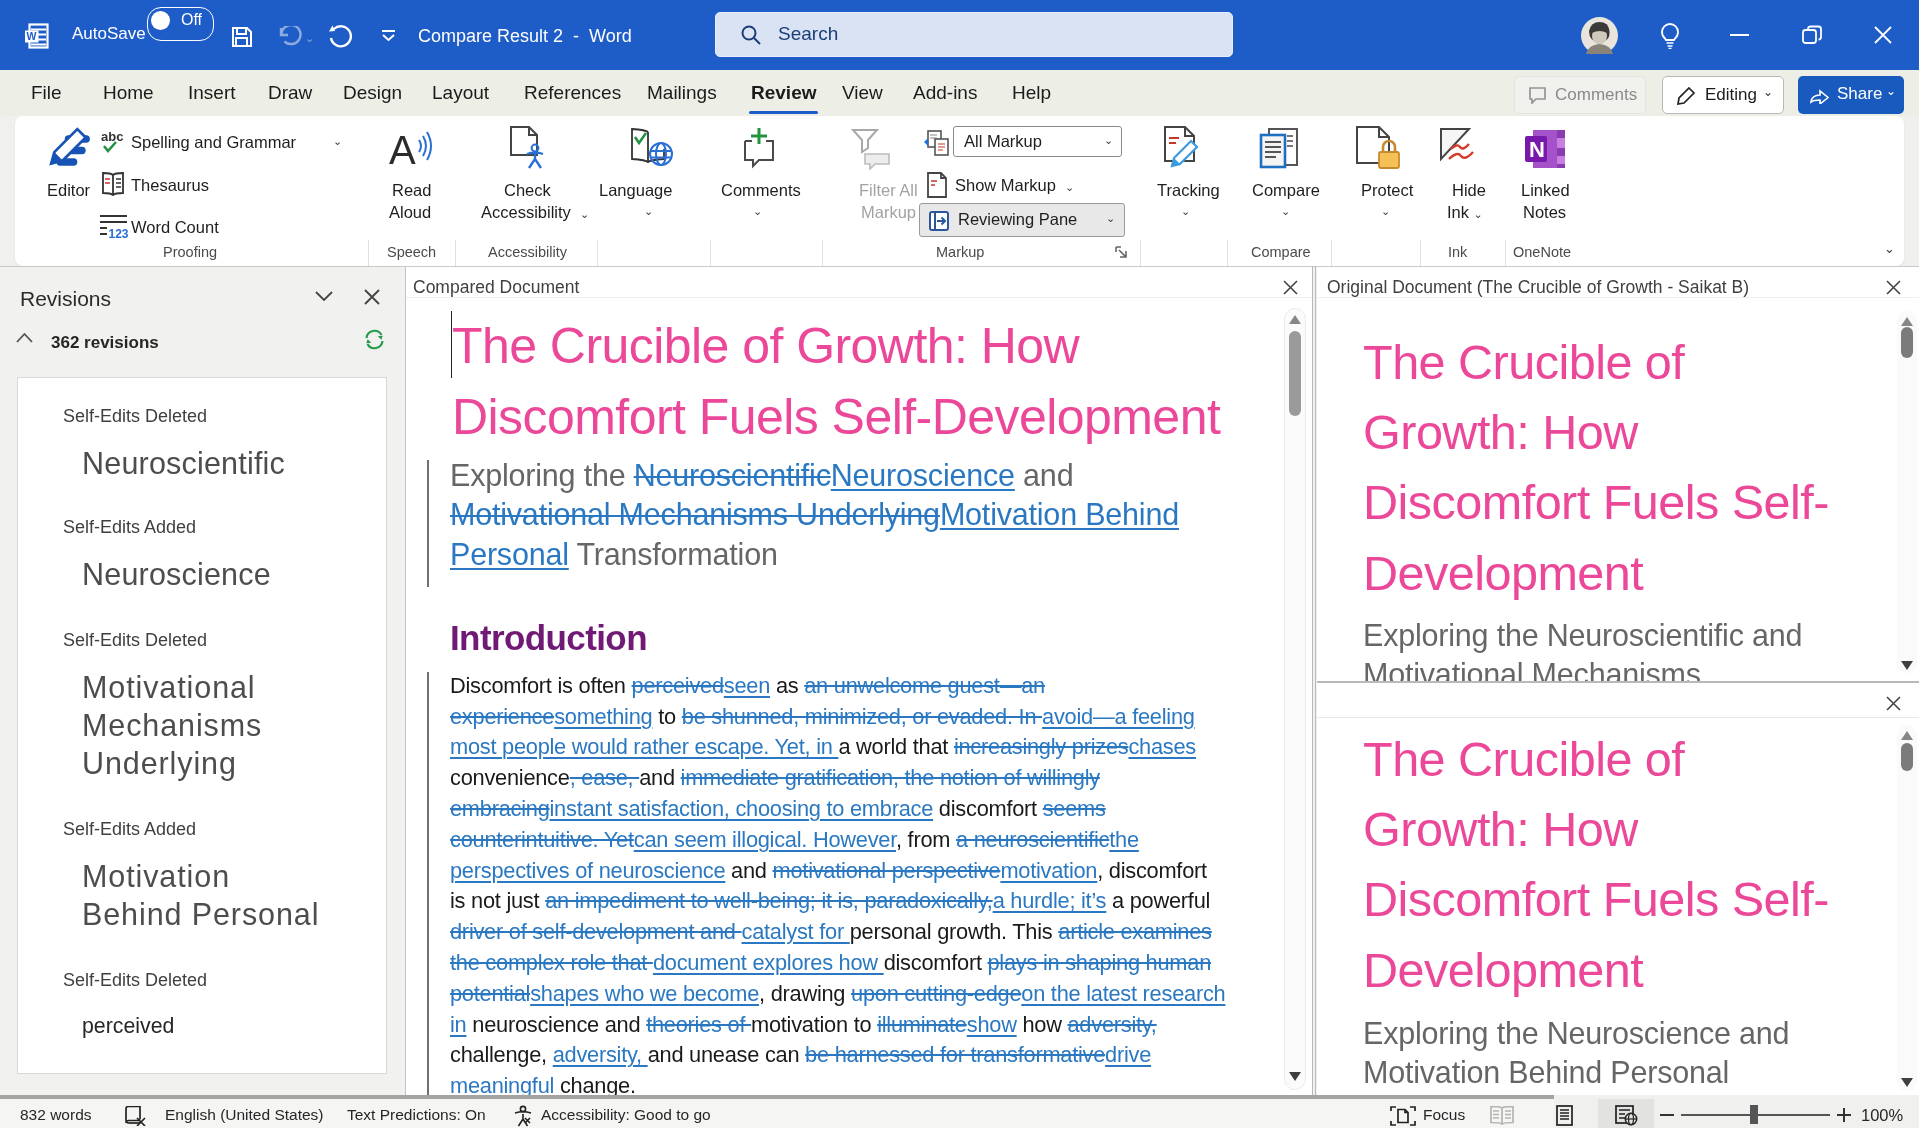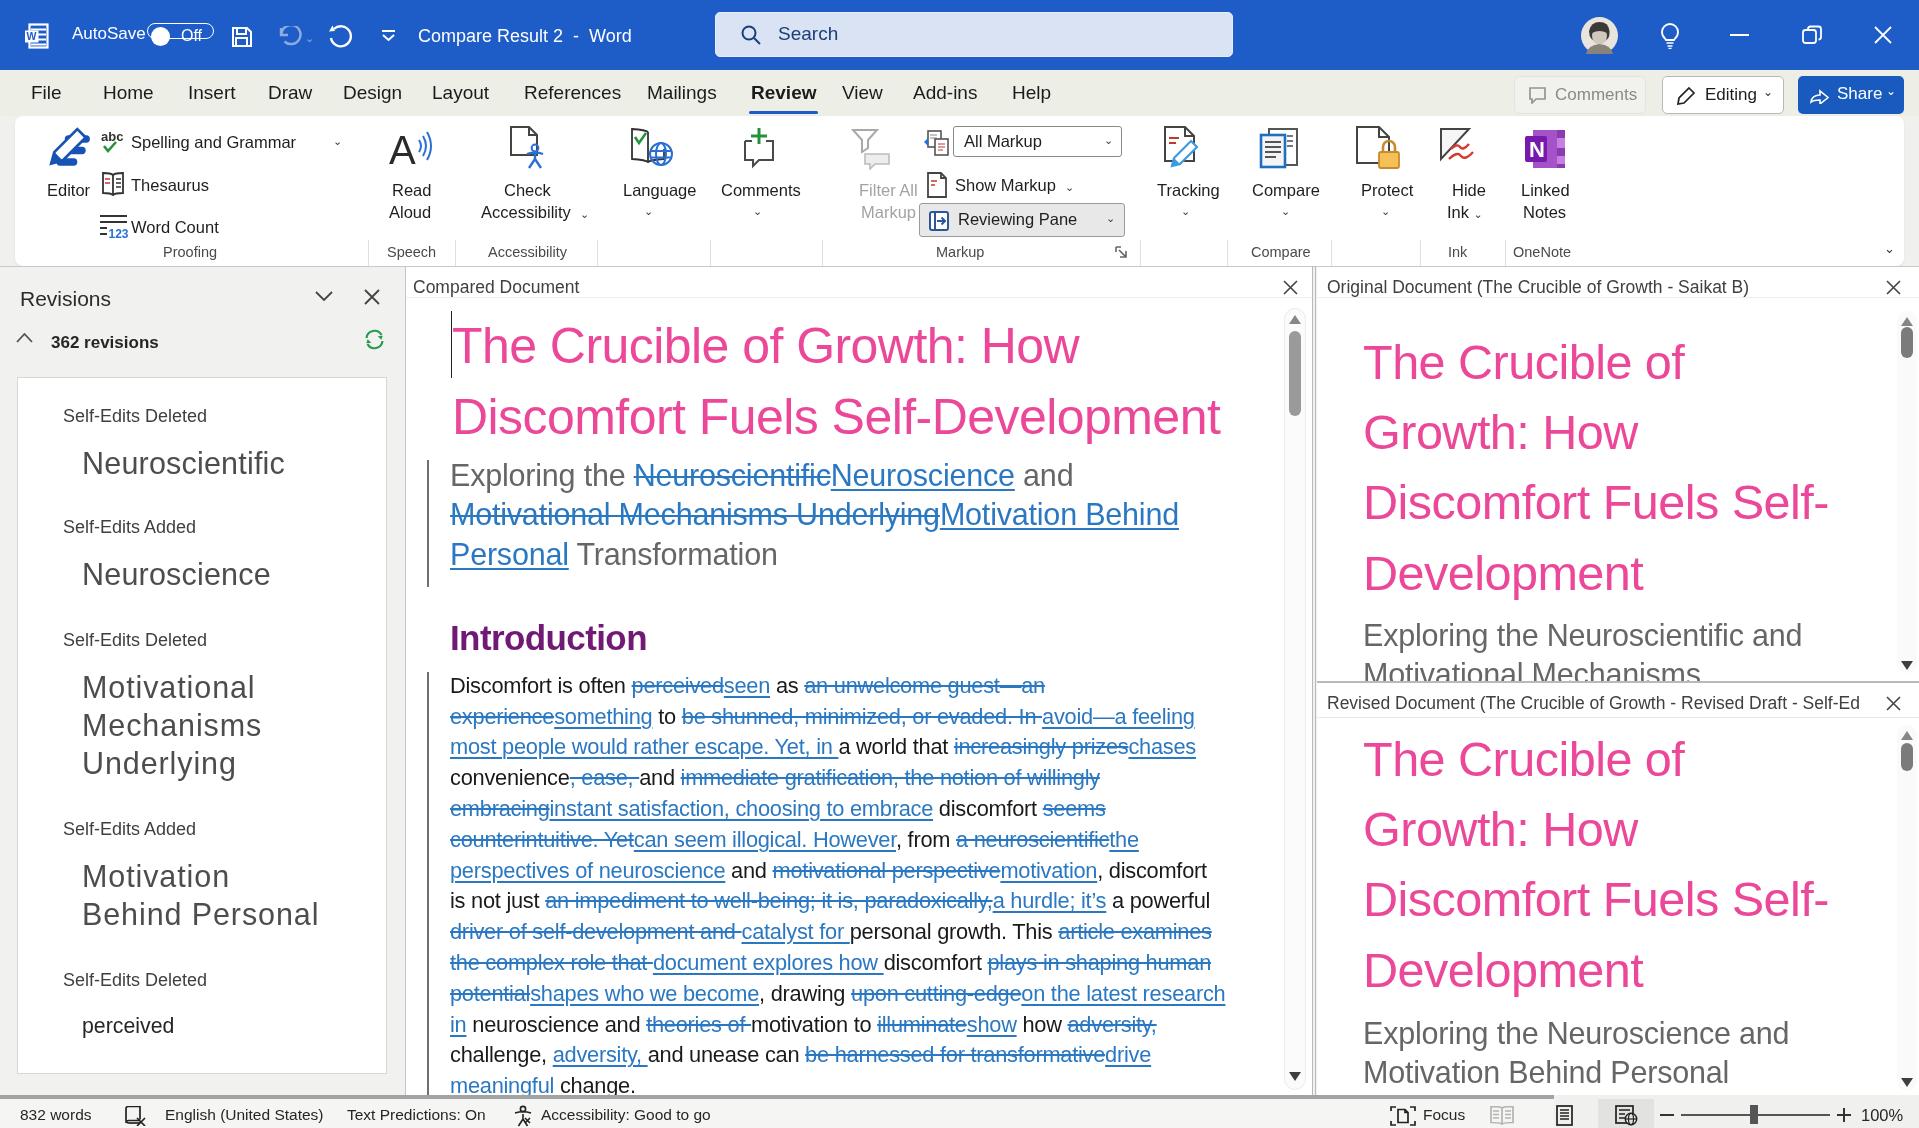--- a/index.html
+++ b/index.html
@@ -39,21 +39,21 @@
 <div id="titlebar">
 
   <svg class="abs" style="left:24px;top:23px" width="26" height="26" viewBox="0 0 26 26">
     <rect x="5.5" y="1.5" width="18" height="23" fill="none" stroke="#fff" stroke-width="2.2"></rect>
     <path d="M7 6.5 h15 M7 11.5 h15 M7 16.5 h15 M7 21.5 h15" stroke="#fff" stroke-width="2"></path>
     <rect x="1" y="7.5" width="13.5" height="12" fill="#fff"></rect>
     <text x="2.6" y="17.2" font-family="Liberation Sans" font-size="10.5" font-weight="bold" fill="#1e5cc8">W</text>
   </svg>
   <div class="abs tb-white nw" style="left:72px;top:24px;font-size:17px;">AutoSave</div>
 
-  <div class="abs" style="left:147px;top:23px;width:67px;height:16px;border:1.6px solid #fff;border-radius:14px;text-align:right;">
+  <div class="abs" style="left:147px;top:7px;width:67px;height:34px;border:1.6px solid #fff;border-radius:14px;text-align:right;">
     <div class="abs" style="left:3px;top:2.5px;width:19px;height:19px;border-radius:50%;background:#fff;"></div>
     <div class="abs tb-white" style="left:33px;top:3px;font-size:16px;">Off</div>
   </div>
 
   <svg class="abs" style="left:230px;top:25px" width="24" height="24" viewBox="0 0 24 24">
     <path d="M3 3 h14 l4 4 v14 h-18 z" fill="none" stroke="#fff" stroke-width="2"></path>
     <rect x="7" y="3" width="9" height="6" fill="none" stroke="#fff" stroke-width="2"></rect>
     <rect x="6" y="13" width="11" height="8" fill="none" stroke="#fff" stroke-width="2"></rect>
   </svg>
 
@@ -199,21 +199,21 @@
   <div class="rdiv" style="left:582px;"></div>
 
   <svg class="abs" style="left:613px;top:12px" width="46" height="42" viewBox="0 0 46 42">
     <path d="M20 4 q-2 -2 -16 -3 v30 q14 1 16 3 q2 -2 16 -3 v-10" fill="none" stroke="#333" stroke-width="1.8"></path>
     <path d="M20 4 v30" stroke="#333" stroke-width="1.8"></path>
     <path d="M7 9 l4 6 l7 -10" fill="none" stroke="#24933f" stroke-width="2.6"></path>
     <circle cx="33" cy="26" r="11" fill="none" stroke="#2a6fd4" stroke-width="2"></circle>
     <ellipse cx="33" cy="26" rx="5" ry="11" fill="none" stroke="#2a6fd4" stroke-width="2"></ellipse>
     <path d="M22.5 23 h21 M22.5 29.5 h21" stroke="#2a6fd4" stroke-width="2"></path>
   </svg>
-  <div class="rbtxt" style="left:608px;top:65px;">Language</div>
+  <div class="rbtxt" style="left:584px;top:65px;">Language</div>
   <div class="abs chev" style="left:629px;top:89px;">⌄</div>
   <div class="rdiv" style="left:695px;"></div>
 
   <svg class="abs" style="left:722px;top:10px" width="44" height="46" viewBox="0 0 44 46">
     <path d="M22 2 v16 M14 10 h16" stroke="#24933f" stroke-width="3"></path>
     <path d="M8 14 h6 v8 h16 l0 -8 h6 v20 h-5 v7 l-7 -7 h-16 z" fill="none" stroke="#4a4a4a" stroke-width="0"></path>
     <path d="M8 15 v19 h8 v6 l6 -6 h14 v-19 h-7" fill="none" stroke="#4a4a4a" stroke-width="2"></path>
     <path d="M8 15 h7" stroke="#4a4a4a" stroke-width="2"></path>
   </svg>
   <div class="rbtxt" style="left:706px;top:65px;">Comments</div>
@@ -378,21 +378,20 @@
   <div class="abs" style="left:580px;top:44px;width:20px;height:362px;background:#fafafa;border-radius:10px;"></div>
   <svg class="abs" style="left:584px;top:50px" width="12" height="9" viewBox="0 0 12 9">
       <path d="M0 9 L6 0 L12 9 z" fill="#868686"></path>
     </svg>
   <div class="abs" style="left:584px;top:60px;width:12px;height:31px;background:#7b7b7b;border-radius:6px;"></div>
   <svg class="abs" style="left:584px;top:394px" width="12" height="9" viewBox="0 0 12 9">
       <path d="M0 0 L6 9 L12 0 z" fill="#3f3f3f"></path>
     </svg>
 </div>
 <div id="rbPane">
-  <div class="abs paneHdr" style="left:10px;top:10px;width:552px;overflow:hidden;">Revised Document (The Crucible of Growth - Revised Draft - Self-Ed</div>
   <svg class="abs" style="left:569px;top:13px" width="15" height="15" viewBox="0 0 15 15">
     <path d="M1 1 L14 14 M14 1 L1 14" stroke="#444" stroke-width="1.6"></path>
   </svg>
   <div class="abs doc-title" style="left:46px;top:41px;font-size:48.6px;line-height:70.2px;">The Crucible of<br>Growth: How<br>Discomfort Fuels Self-<br>Development</div>
   <div class="abs doc-sub" style="left:46px;top:331px;line-height:39.4px;">Exploring the Neuroscience and<br>Motivation Behind Personal</div>
   <div class="abs" style="left:580px;top:42px;width:20px;height:366px;background:#fafafa;border-radius:10px;"></div>
   <svg class="abs" style="left:584px;top:48px" width="12" height="9" viewBox="0 0 12 9">
       <path d="M0 9 L6 0 L12 9 z" fill="#868686"></path>
     </svg>
   <div class="abs" style="left:584px;top:60px;width:12px;height:28px;background:#7b7b7b;border-radius:6px;"></div>

